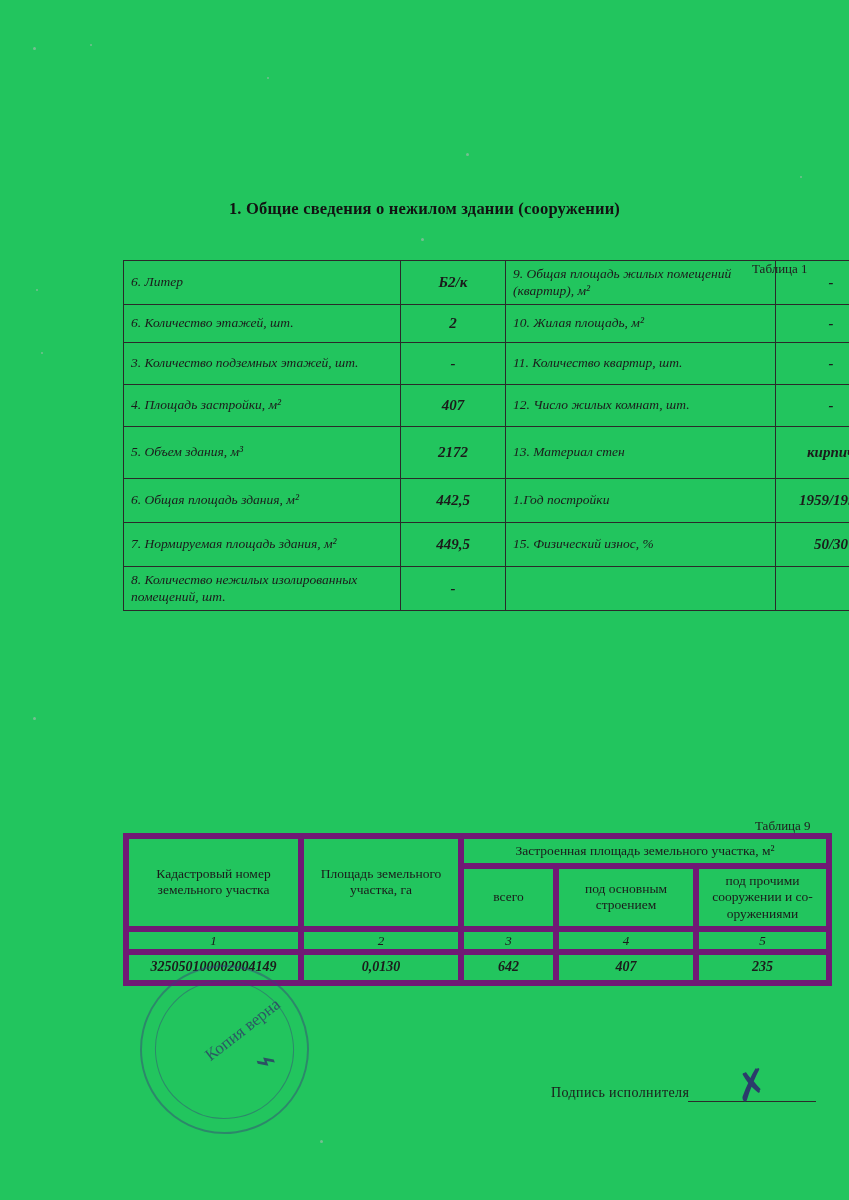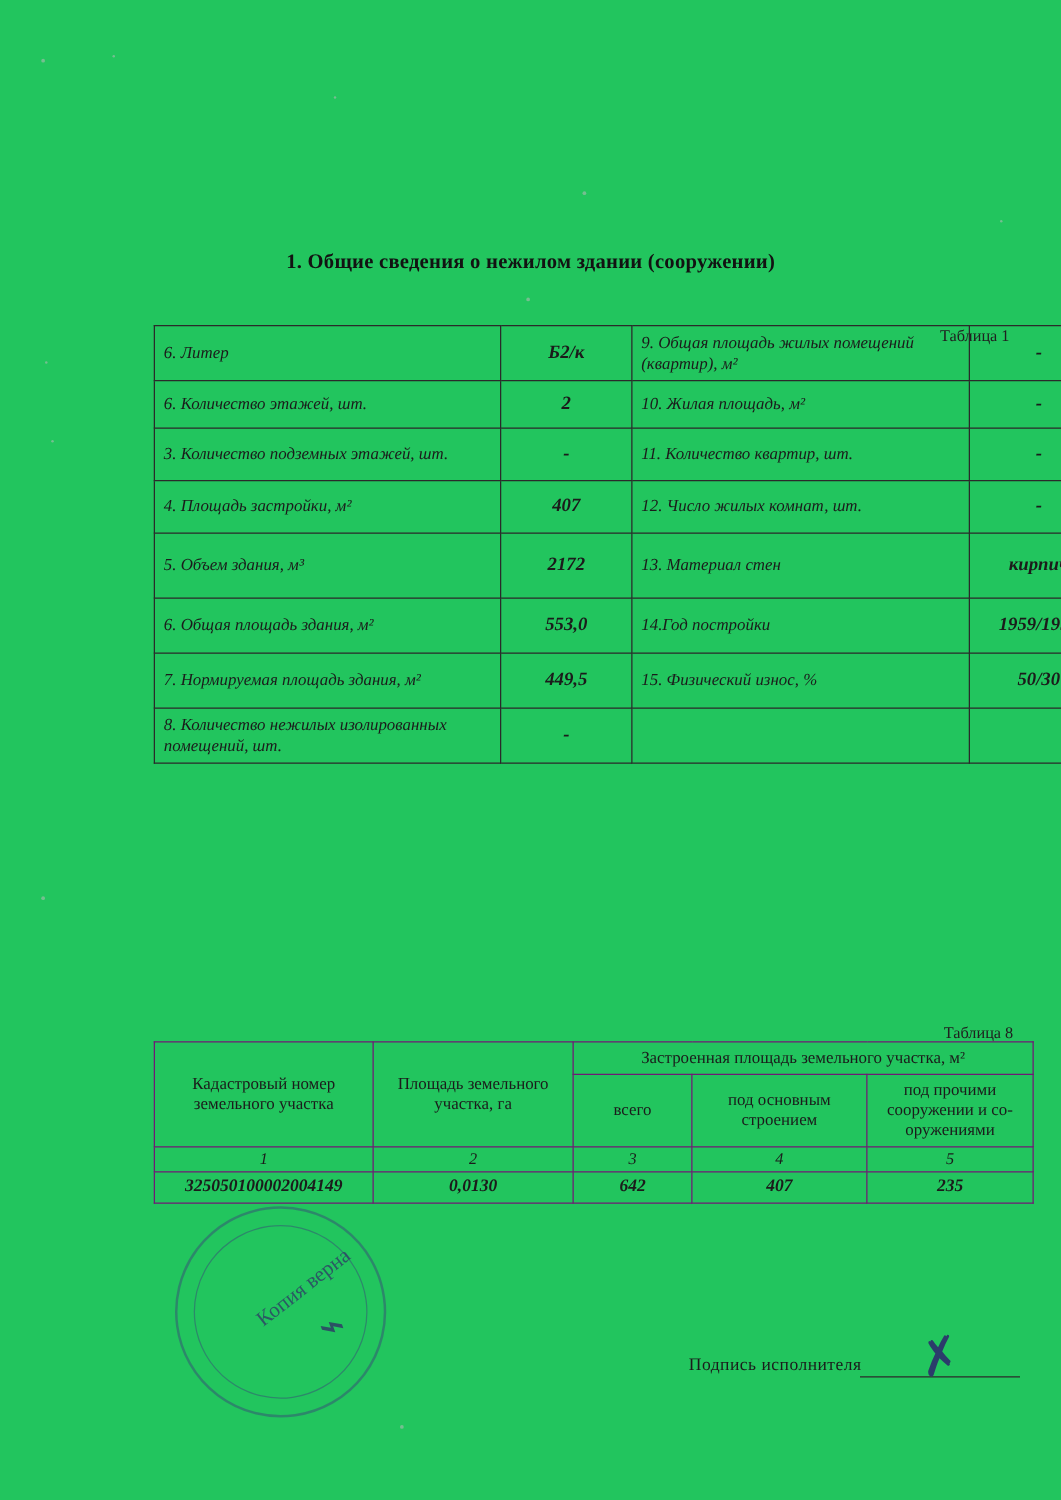--- a/index.html
+++ b/index.html
@@ -77,21 +77,21 @@
   .t2 {
     position: absolute;
     left: 123px;
     top: 833px;
     width: 703px;
     border-collapse: collapse;
     table-layout: fixed;
     font-size: 13.5px;
   }
   .t2 td {
-    border: 1px solid #701a75;
+    border: 6px solid #701a75;
     padding: 4px 5px;
     text-align: center;
     vertical-align: middle;
     line-height: 1.2;
   }
   .t2 .hdr { font-style: normal; }
   .t2 .numrow td { font-style: italic; padding: 1px 4px; font-size: 13px; }
   .t2 .datarow td { font-style: italic; font-weight: bold; font-size: 14px; padding: 4px; }
 
   
@@ -206,40 +206,40 @@
         <td class="val2">-</td>
       </tr>
       <tr style="height:52px;">
         <td class="lbl">5. Объем здания, м³</td>
         <td class="val">2172</td>
         <td class="lbl2">13. Материал стен</td>
         <td class="val2">кирпич</td>
       </tr>
       <tr style="height:44px;">
         <td class="lbl">6. Общая площадь здания, м²</td>
-        <td class="val">553,0</td>
-        <td class="lbl2">14.Год постройки</td>
+        <td class="val">442,5</td>
+        <td class="lbl2">1.Год постройки</td>
         <td class="val2">1959/1995</td>
       </tr>
       <tr style="height:44px;">
         <td class="lbl">7.  Нормируемая площадь здания, м²</td>
         <td class="val">449,5</td>
         <td class="lbl2">15. Физический износ, %</td>
         <td class="val2">50/30</td>
       </tr>
       <tr style="height:44px;">
         <td class="lbl">8. Количество нежилых изолиро­ванных помещений, шт.</td>
         <td class="val">-</td>
         <td class="lbl2"></td>
         <td class="val2"></td>
       </tr>
     </tbody>
   </table>
 
-  <div class="table-caption" id="cap2">Таблица 8</div>
+  <div class="table-caption" id="cap2">Таблица 9</div>
 
   <table class="t2">
     <colgroup>
       <col style="width:175px;">
       <col style="width:160px;">
       <col style="width:95px;">
       <col style="width:140px;">
       <col style="width:133px;">
     </colgroup>
     <tbody>

